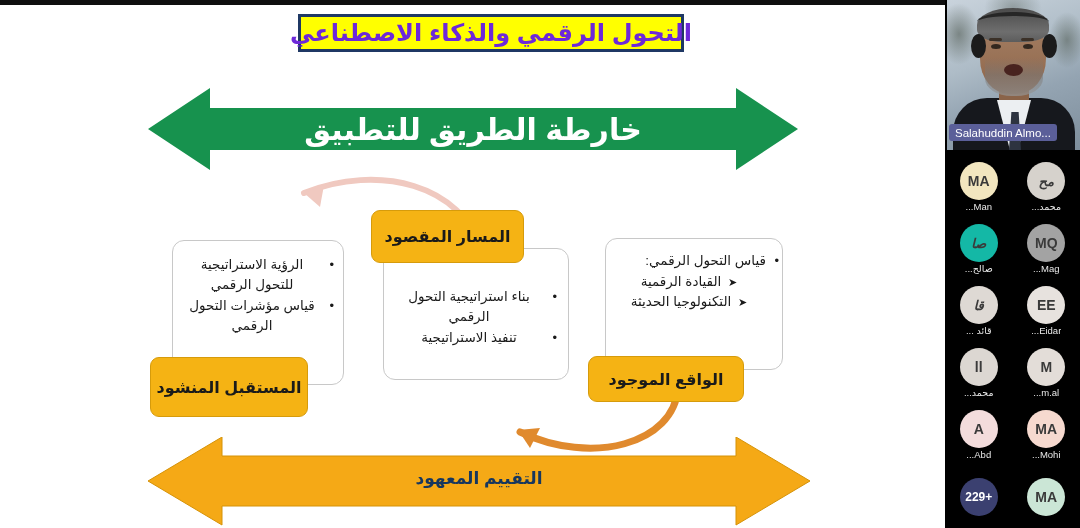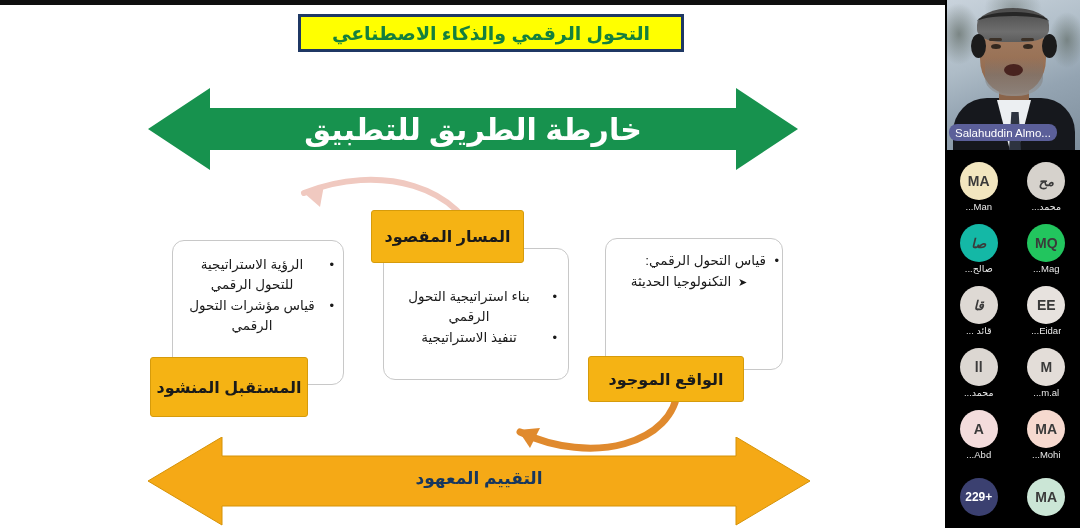--- a/index.html
+++ b/index.html
@@ -21,21 +21,21 @@
   }
 
   
   #title-banner{
     position:absolute;left:298px;top:14px;width:386px;height:38px;
     background:#ffff00;border:3px solid #1f3864;
     box-sizing:border-box;
     display:flex;align-items:center;justify-content:center;
   }
   #title-text{
-    color:#15803d;font-size:19px;font-weight:bold;
+    color:#6d28d9;font-size:24px;font-weight:bold;
     letter-spacing:.2px;white-space:nowrap;
   }
 
   
   .dbl-arrow{position:absolute;display:flex;align-items:center;justify-content:center;}
   .dbl-arrow svg{position:absolute;left:0;top:0;}
   .dbl-arrow .lbl{position:relative;z-index:2;font-weight:bold;white-space:nowrap;}
 
   #arrow-top{left:148px;top:88px;width:650px;height:82px;}
   #arrow-top .lbl{color:#ffffff;font-size:30px;}
@@ -67,21 +67,21 @@
   #box-left{left:172px;top:240px;width:172px;height:145px;padding:14px 22px 0 10px;}
   #box-mid{left:383px;top:248px;width:186px;height:132px;padding:38px 24px 0 10px;}
   #box-right{left:605px;top:238px;width:178px;height:132px;padding:12px 16px 0 6px;}
   #box-right ul{text-align:right;}
   #box-right li{margin-bottom:1px;}
   #box-right li.sub{text-align:center;}
 
   
   .tag{
     position:absolute;background:#f5b314;
-    border:1.6px solid #d69b0b;border-radius:3px;
+    border:1.6px solid #d69b0b;border-radius:9px;
     display:flex;align-items:center;justify-content:center;
     color:#1a1a1a;font-size:16px;font-weight:bold;white-space:nowrap;
     box-sizing:border-box;z-index:4;
   }
   #tag-future{left:150px;top:357px;width:158px;height:60px;}
   #tag-path{left:371px;top:210px;width:153px;height:53px;}
   #tag-reality{left:588px;top:356px;width:156px;height:46px;}
 
   
   .arc{position:absolute;pointer-events:none;z-index:1;}
@@ -162,21 +162,21 @@
   #speaker .tie{
     position:absolute;left:62px;top:112px;width:12px;height:38px;
     background:#2d3340;clip-path:polygon(20% 0,80% 0,100% 100%,0 100%);
   }
   #speaker .pin{
     position:absolute;left:96px;top:132px;width:7px;height:7px;border-radius:50%;
     background:#b23a3a;
   }
   #name-badge{
     position:absolute;left:949px;top:124px;height:17px;
-    background:#5b5f99;border-radius:8px;
+    background:#5b5f99;border-radius:3px;
     padding:0 6px;display:flex;align-items:center;z-index:6;
   }
   #name-badge span{color:#ffffff;font-size:11.5px;white-space:nowrap;direction:ltr;}
 
   #grid{
     position:absolute;left:945px;top:156px;width:135px;height:372px;
     display:grid;grid-template-columns:1fr 1fr;grid-auto-rows:62px;
     z-index:5;
   }
   .cell{position:relative;display:flex;flex-direction:column;align-items:center;justify-content:center;}
@@ -244,20 +244,24 @@
           <span>تنفيذ الاستراتيجية</span>
         </li>
       </ul>
     </div>
 
     <div class="box" id="box-right">
       <ul>
         <li>
           <span class="bullet">•</span>
           <span>قياس التحول الرقمي:</span>
+        </li>
+        <li class="sub">
+          <span class="chev">➤</span>
+          <span>القيادة الرقمية</span>
         </li>
         <li class="sub">
           <span class="chev">➤</span>
           <span>التكنولوجيا الحديثة</span>
         </li>
       </ul>
     </div>
 
     <div class="tag" id="tag-future">المستقبل المنشود</div>
     <div class="tag" id="tag-path">المسار المقصود</div>
@@ -301,21 +305,21 @@
   <div id="grid">
       <div class="cell">
         <div class="av ar" style="background: rgb(214, 210, 204);">مح</div>
         <div class="nm">محمد...</div>
       </div>
       <div class="cell">
         <div class="av" style="background: rgb(242, 230, 191);">MA</div>
         <div class="nm">Man...</div>
       </div>
       <div class="cell">
-        <div class="av" style="background: #22c55e;">MQ</div>
+        <div class="av" style="background: #a3a3a3;">MQ</div>
         <div class="nm">Mag...</div>
       </div>
       <div class="cell">
         <div class="av ar" style="background: #14b8a6;">صا</div>
         <div class="nm">صالح...</div>
       </div>
       <div class="cell">
         <div class="av" style="background: rgb(231, 226, 222);">EE</div>
         <div class="nm">Eidar...</div>
       </div>

